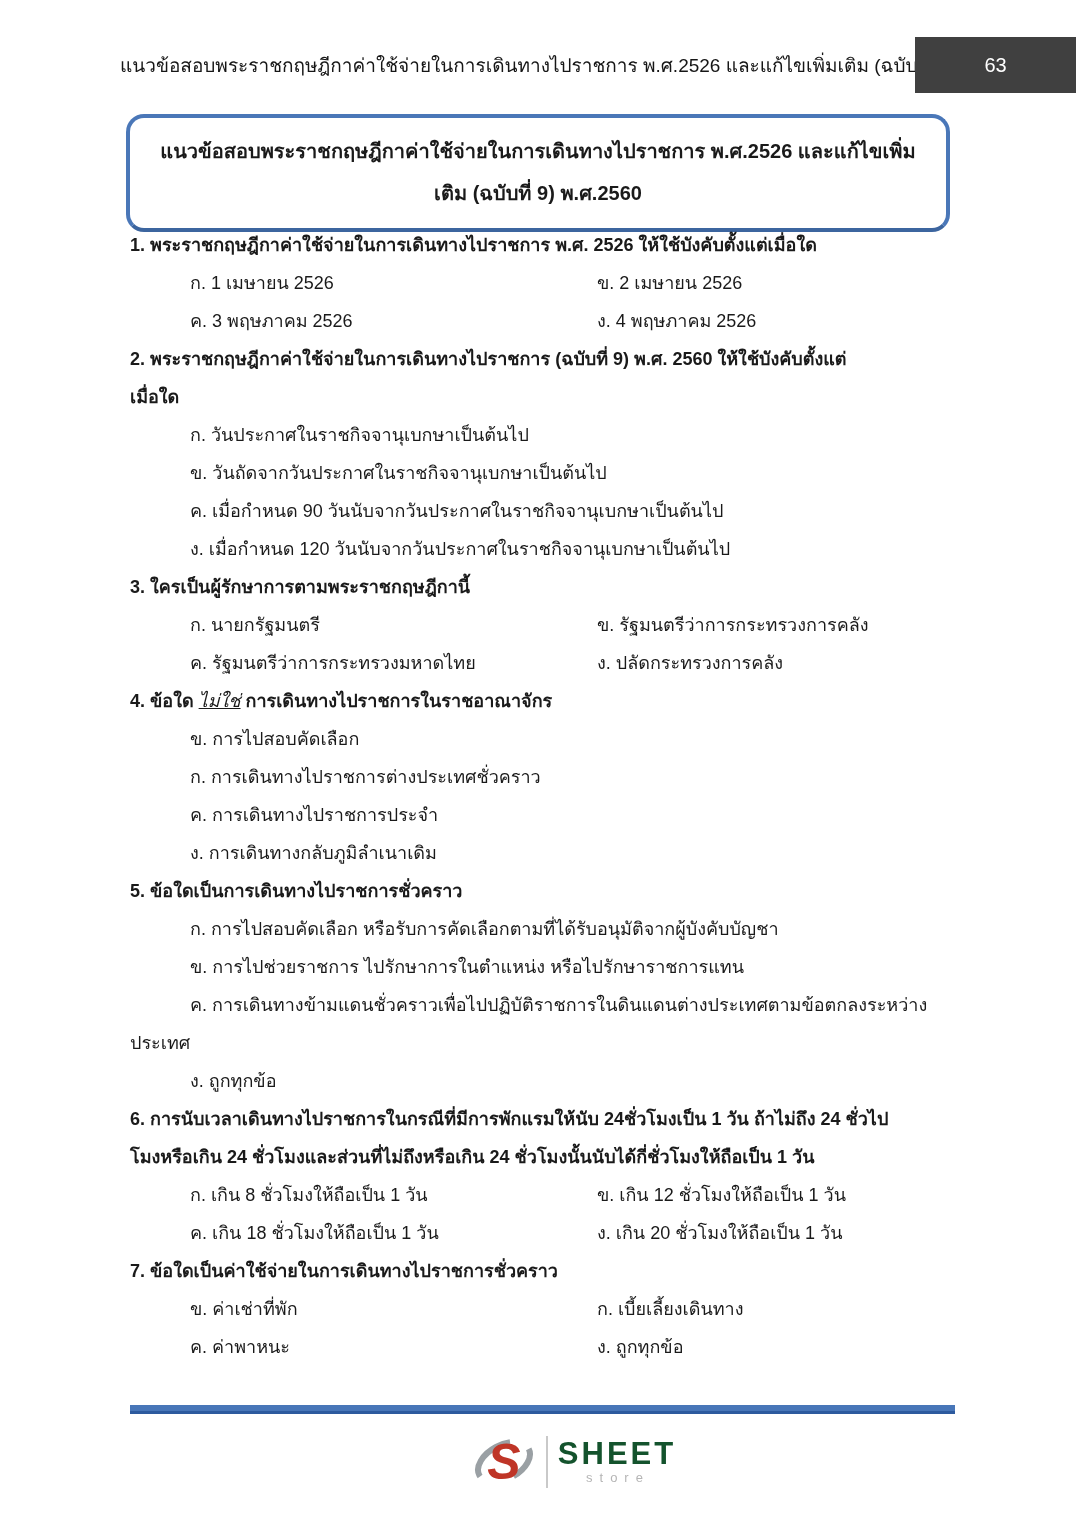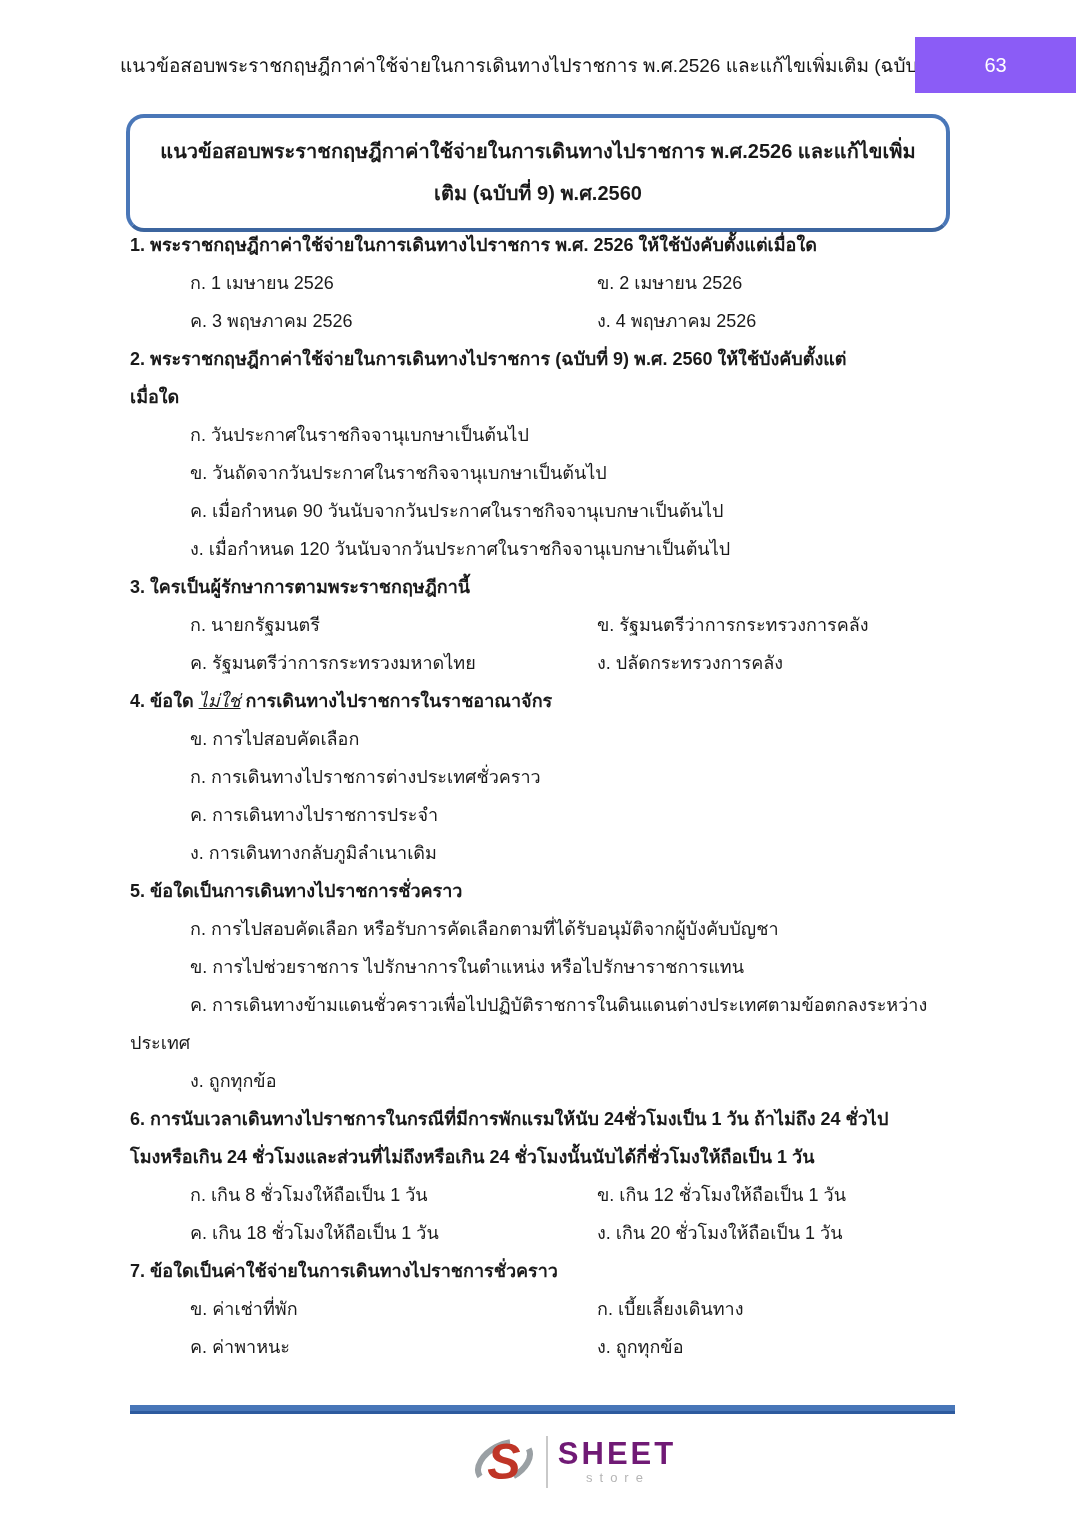--- a/index.html
+++ b/index.html
@@ -17,21 +17,21 @@
     position: absolute;
     left: 120px; top: 50px;
     font-size: 19px;
     white-space: nowrap;
     color: #161616;
   }
   .page-number-box {
     position: absolute;
     left: 915px; top: 37px;
     width: 161px; height: 56px;
-    background: #8b5cf6;
+    background: #404040;
     color: #ffffff;
     display: flex; align-items: center; justify-content: center;
     font-size: 20px;
   }
 
   
   .title-box {
     position: absolute;
     left: 126px; top: 114px;
     width: 824px;
@@ -82,21 +82,21 @@
     left: 0; right: 0; top: 1428px;
     display: flex; justify-content: center; align-items: center;
     transform: translateX(36px);
     gap: 10px;
   }
   .logo-icon { width: 64px; height: 68px; }
   .logo-divider { width: 2px; height: 52px; background: #c9c9c9; }
   .logo-words { display: flex; flex-direction: column; }
   .logo-text {
     font-size: 31px; font-weight: 700;
-    letter-spacing: 3px; color: #701a75; line-height: 32px;
+    letter-spacing: 3px; color: #14532d; line-height: 32px;
   }
   .logo-sub {
     font-size: 13px; letter-spacing: 7px;
     color: #b5b5b5; line-height: 16px; padding-left: 2px; text-align: center;
   }
 </style>
 </head>
 <body>
 
 <div class="header-title">แนวข้อสอบพระราชกฤษฎีกาค่าใช้จ่ายในการเดินทางไปราชการ พ.ศ.2526 และแก้ไขเพิ่มเติม (ฉบับที่ 9)</div>

